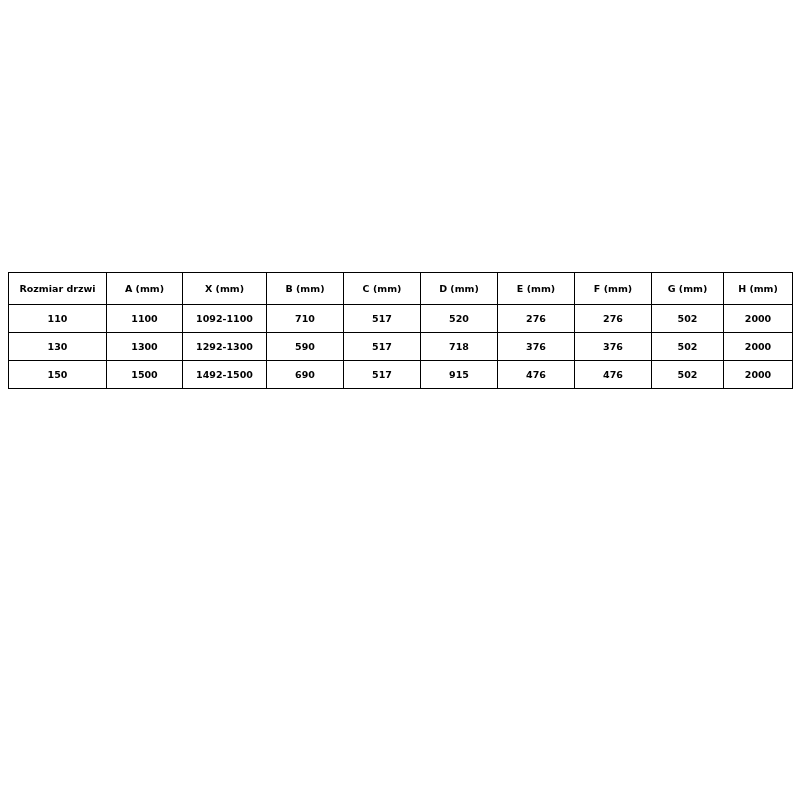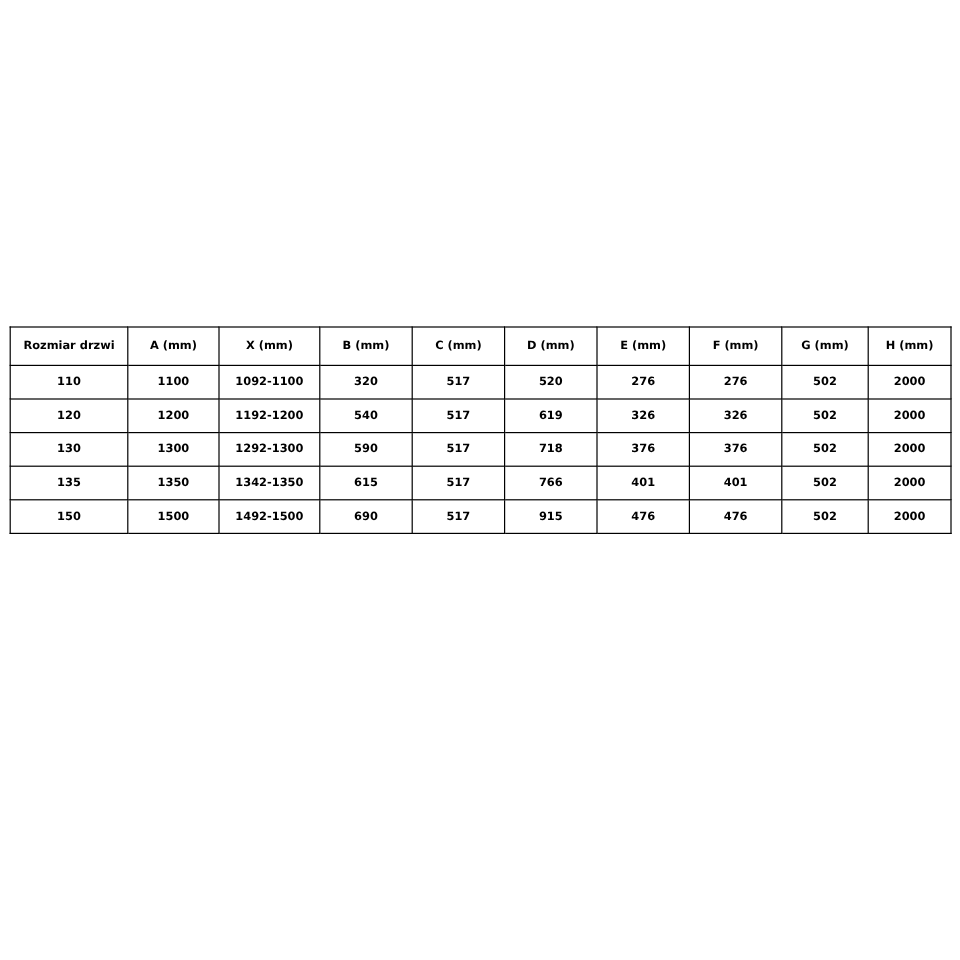--- a/index.html
+++ b/index.html
@@ -91,61 +91,37 @@
           <th>F (mm)</th>
           <th>G (mm)</th>
           <th>H (mm)</th>
         </tr>
       </thead>
       <tbody>
         <tr>
           <td>110</td>
           <td>1100</td>
           <td>1092-1100</td>
-          <td>320</td>
+          <td>710</td>
           <td>517</td>
           <td>520</td>
           <td>276</td>
           <td>276</td>
-          <td>502</td>
-          <td>2000</td>
-        </tr>
-        <tr>
-          <td>120</td>
-          <td>1200</td>
-          <td>1192-1200</td>
-          <td>540</td>
-          <td>517</td>
-          <td>619</td>
-          <td>326</td>
-          <td>326</td>
           <td>502</td>
           <td>2000</td>
         </tr>
         <tr>
           <td>130</td>
           <td>1300</td>
           <td>1292-1300</td>
           <td>590</td>
           <td>517</td>
           <td>718</td>
           <td>376</td>
           <td>376</td>
-          <td>502</td>
-          <td>2000</td>
-        </tr>
-        <tr>
-          <td>135</td>
-          <td>1350</td>
-          <td>1342-1350</td>
-          <td>615</td>
-          <td>517</td>
-          <td>766</td>
-          <td>401</td>
-          <td>401</td>
           <td>502</td>
           <td>2000</td>
         </tr>
         <tr>
           <td>150</td>
           <td>1500</td>
           <td>1492-1500</td>
           <td>690</td>
           <td>517</td>
           <td>915</td>

